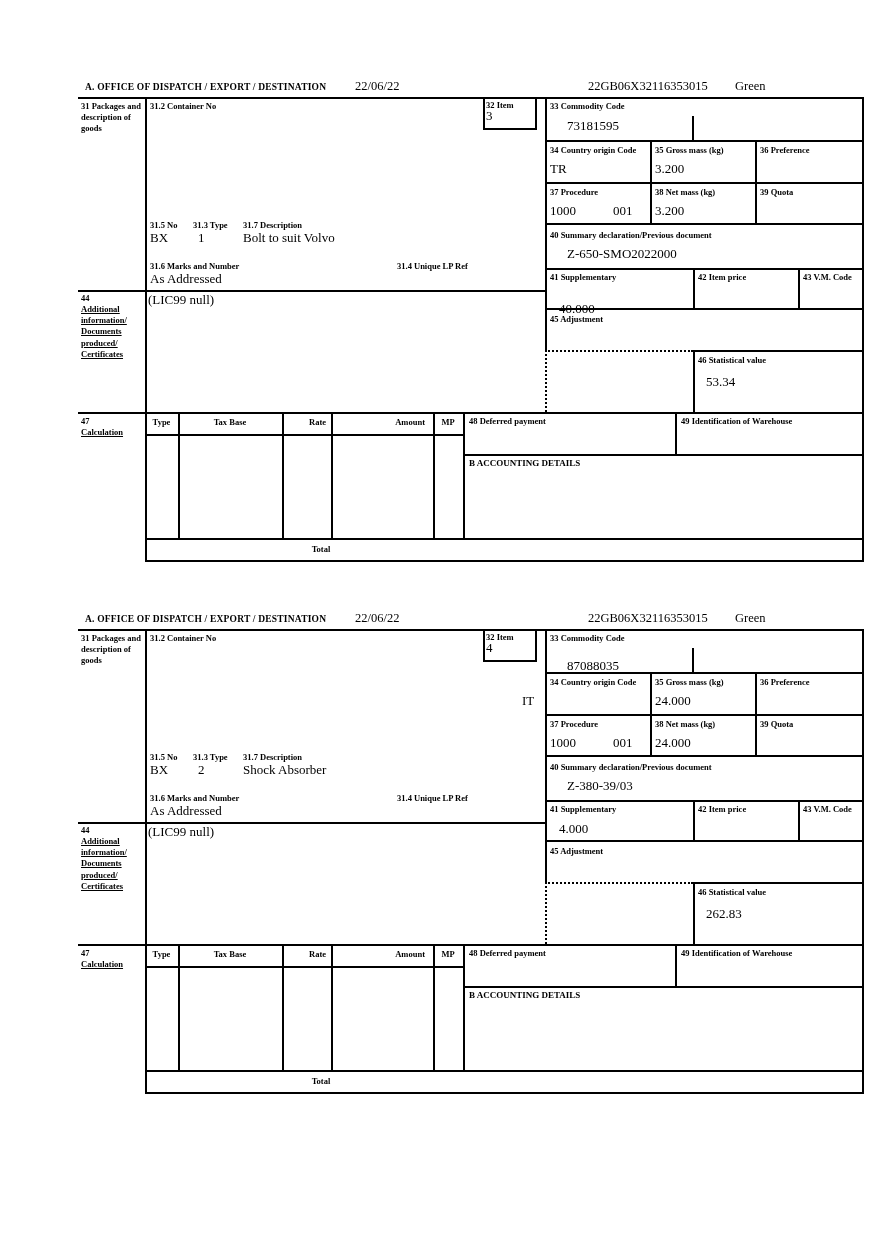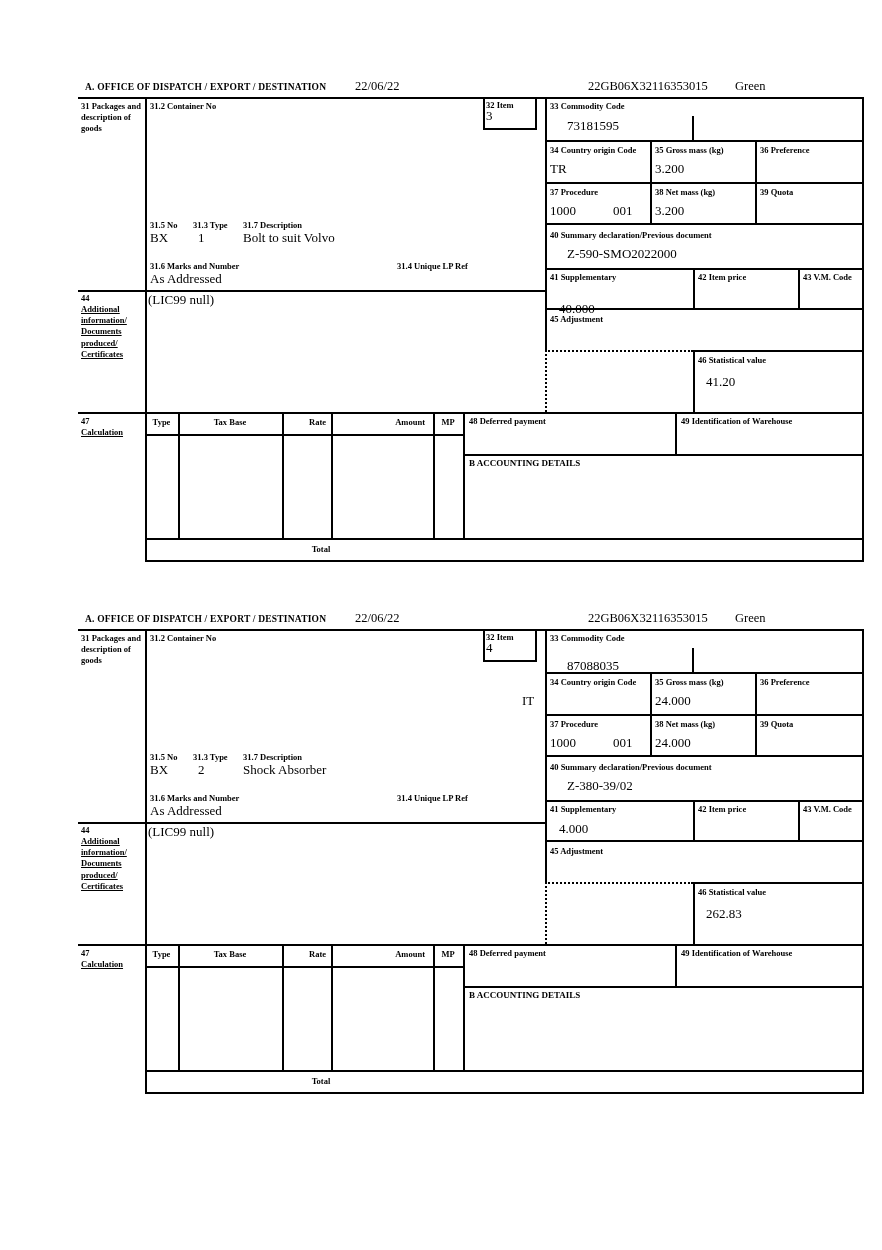--- a/index.html
+++ b/index.html
@@ -91,28 +91,28 @@
     <div class="lbl" style="left:577px;top:67px">35 Gross mass (kg)</div>
     <div class="val" style="left:577px;top:84px">3.200</div>
     <div class="lbl" style="left:682px;top:67px">36 Preference</div>
     <div class="lbl" style="left:472px;top:109px">37 Procedure</div>
     <div class="val" style="left:472px;top:126px">1000</div>
     <div class="val" style="left:535px;top:126px">001</div>
     <div class="lbl" style="left:577px;top:109px">38 Net mass (kg)</div>
     <div class="val" style="left:577px;top:126px">3.200</div>
     <div class="lbl" style="left:682px;top:109px">39 Quota</div>
     <div class="lbl" style="left:472px;top:152px">40 Summary declaration/Previous document</div>
-    <div class="val" style="left:489px;top:169px">Z-590-SMO2022000</div>
+    <div class="val" style="left:489px;top:169px">Z-650-SMO2022000</div>
     <div class="lbl" style="left:472px;top:194px">41 Supplementary</div>
     <div class="val" style="left:481px;top:224px">40.000</div>
     <div class="lbl" style="left:620px;top:194px">42 Item price</div>
     <div class="lbl" style="left:725px;top:194px">43 V.M. Code</div>
     <div class="lbl" style="left:472px;top:236px">45 Adjustment</div>
     <div class="lbl" style="left:620px;top:277px">46 Statistical value</div>
-    <div class="val" style="left:628px;top:297px">41.20</div>
+    <div class="val" style="left:628px;top:297px">53.34</div>
 
     <div class="lbl ctr" style="left:67px;top:339px;width:33px">Type</div>
     <div class="lbl ctr" style="left:100px;top:339px;width:104px">Tax Base</div>
     <div class="lbl rt" style="left:204px;top:339px;width:44px">Rate</div>
     <div class="lbl rt" style="left:253px;top:339px;width:94px">Amount</div>
     <div class="lbl ctr" style="left:355px;top:339px;width:30px">MP</div>
     <div class="lbl" style="left:391px;top:338px">48 Deferred payment</div>
     <div class="lbl" style="left:603px;top:338px">49 Identification of Warehouse</div>
     <div class="lbl" style="left:391px;top:380px;font-size:9px">B ACCOUNTING DETAILS</div>
     <div class="lbl ctr" style="left:67px;top:466px;width:352px">Total</div>
@@ -185,21 +185,21 @@
     <div class="lbl" style="left:577px;top:67px">35 Gross mass (kg)</div>
     <div class="val" style="left:577px;top:84px">24.000</div>
     <div class="lbl" style="left:682px;top:67px">36 Preference</div>
     <div class="lbl" style="left:472px;top:109px">37 Procedure</div>
     <div class="val" style="left:472px;top:126px">1000</div>
     <div class="val" style="left:535px;top:126px">001</div>
     <div class="lbl" style="left:577px;top:109px">38 Net mass (kg)</div>
     <div class="val" style="left:577px;top:126px">24.000</div>
     <div class="lbl" style="left:682px;top:109px">39 Quota</div>
     <div class="lbl" style="left:472px;top:152px">40 Summary declaration/Previous document</div>
-    <div class="val" style="left:489px;top:169px">Z-380-39/02</div>
+    <div class="val" style="left:489px;top:169px">Z-380-39/03</div>
     <div class="lbl" style="left:472px;top:194px">41 Supplementary</div>
     <div class="val" style="left:481px;top:212px">4.000</div>
     <div class="lbl" style="left:620px;top:194px">42 Item price</div>
     <div class="lbl" style="left:725px;top:194px">43 V.M. Code</div>
     <div class="lbl" style="left:472px;top:236px">45 Adjustment</div>
     <div class="lbl" style="left:620px;top:277px">46 Statistical value</div>
     <div class="val" style="left:628px;top:297px">262.83</div>
 
     <div class="lbl ctr" style="left:67px;top:339px;width:33px">Type</div>
     <div class="lbl ctr" style="left:100px;top:339px;width:104px">Tax Base</div>

